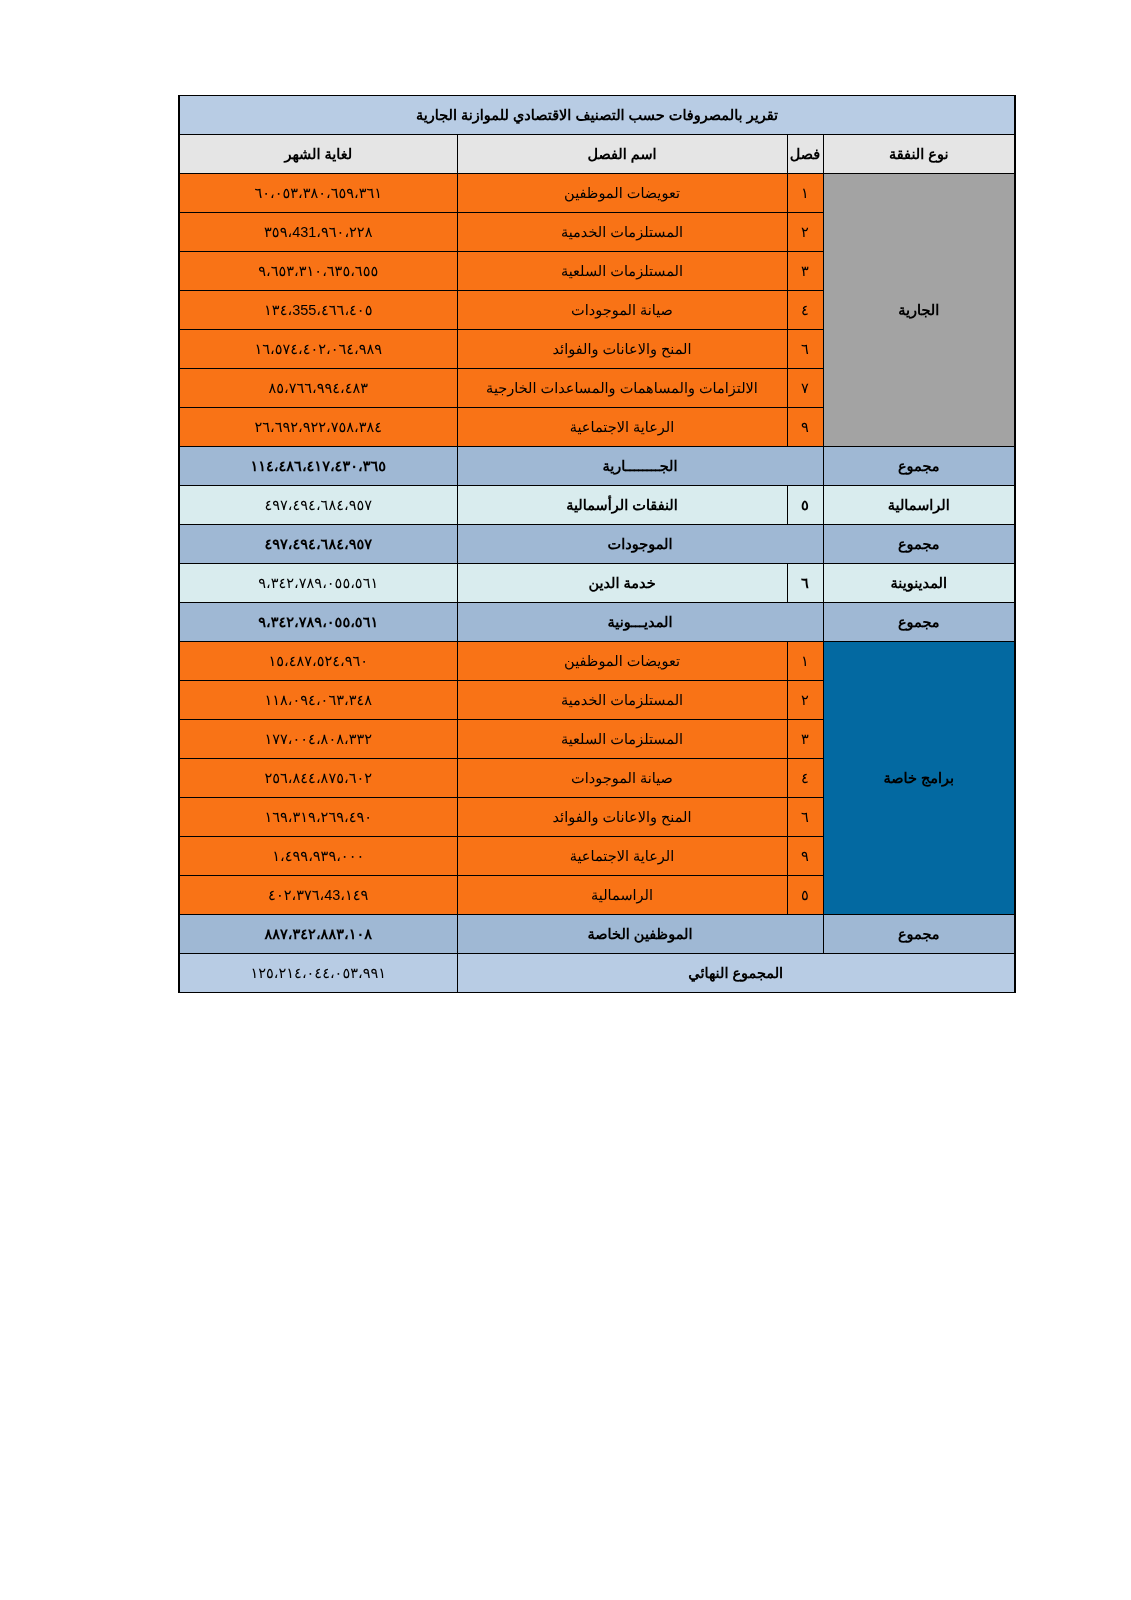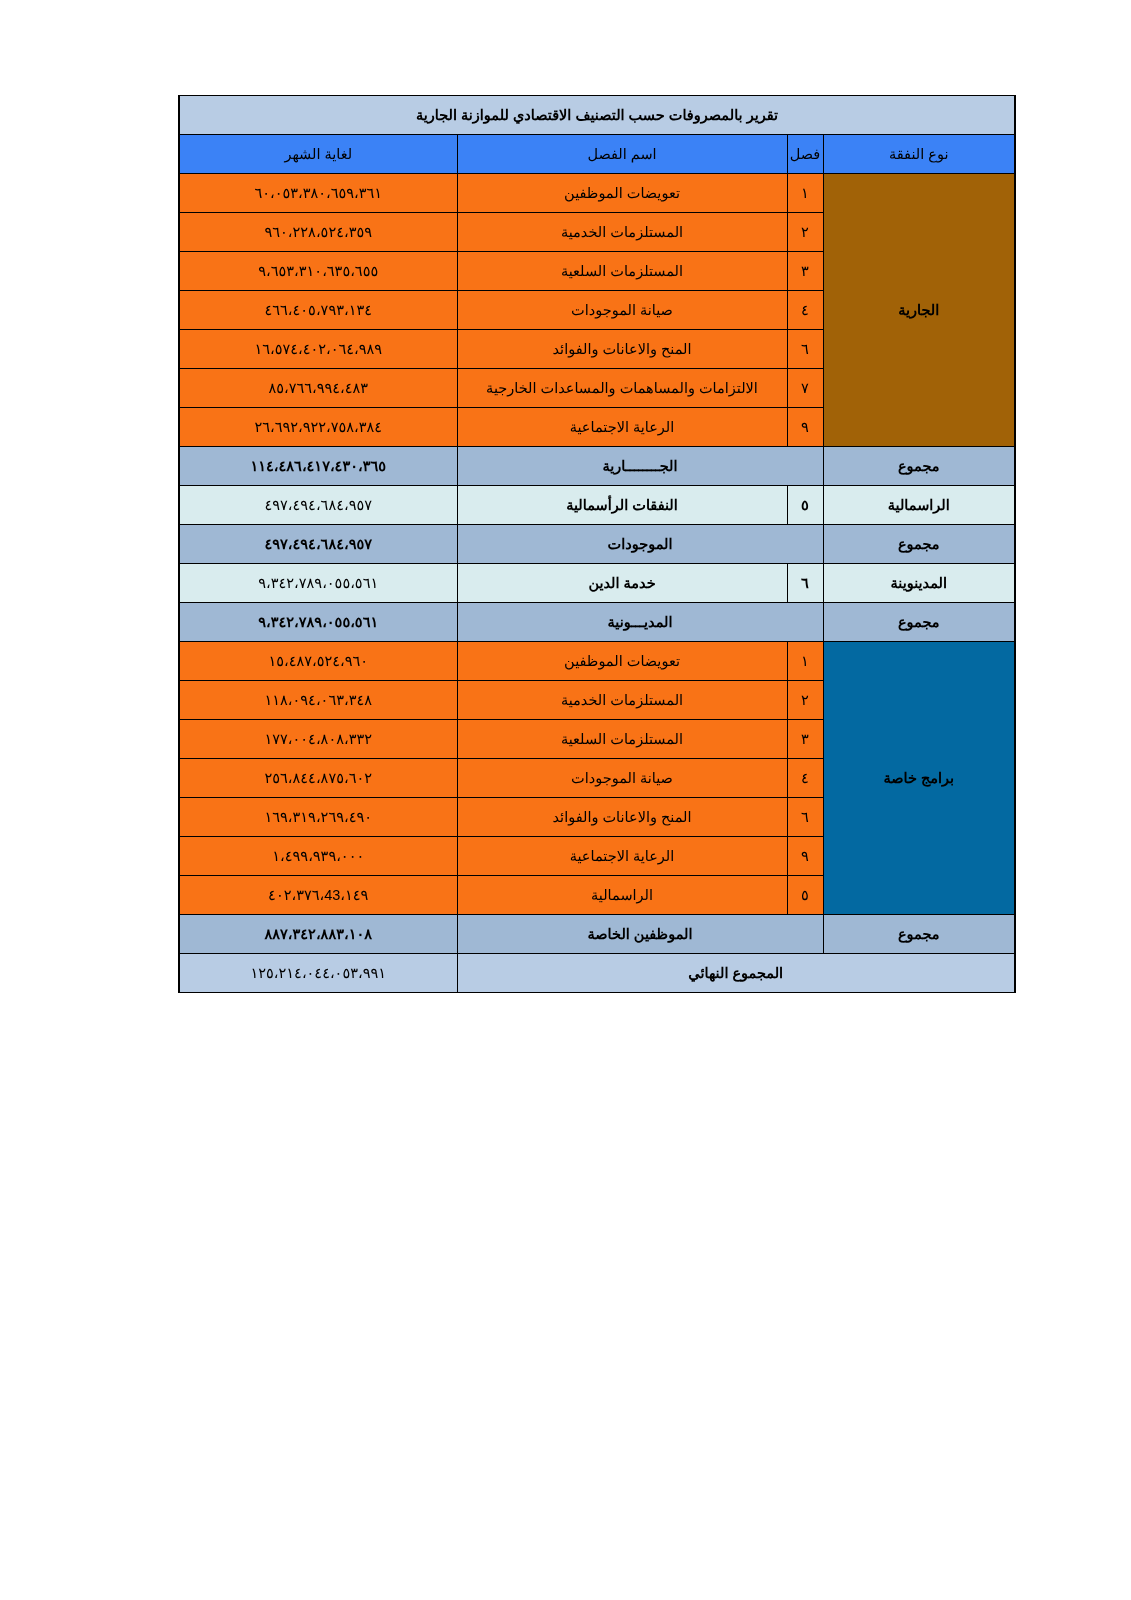--- a/index.html
+++ b/index.html
@@ -46,27 +46,27 @@
   .col-name  { width: 330px; }
   .col-value { width: 278px; }
 
   .title-cell {
     background: #b8cce4;
     font-weight: bold;
     font-size: 17px;
     height: 44px;
   }
   .hdr {
-    background: #3b82f6;
-    font-weight: normal;
+    background: #e5e5e5;
+    font-weight: bold;
     font-size: 16px;
     height: 36px;
   }
   .type-current {
-    background: #a16207;
+    background: #a3a3a3;
     font-weight: bold;
     font-size: 16px;
   }
   .type-special {
     background: #0369a1;
     font-weight: bold;
     font-size: 16px;
   }
   .cell-plain {
     background: #f97316;
@@ -142,31 +142,31 @@
 
       <tr>
         <td class="type-current outer-l" rowspan="7">الجارية</td>
         <td class="cell-plain">١</td>
         <td class="cell-plain name-cell">تعويضات الموظفين</td>
         <td class="cell-plain value-cell outer-r">٦٠،٠٥٣،٣٨٠،٦٥٩،٣٦١</td>
       </tr>
       <tr>
         <td class="cell-plain">٢</td>
         <td class="cell-plain name-cell">المستلزمات الخدمية</td>
-        <td class="cell-plain value-cell outer-r">٩٦٠،٢٢٨،٥٢٤،٣٥٩</td>
+        <td class="cell-plain value-cell outer-r">٩٦٠،٢٢٨،431،٣٥٩</td>
       </tr>
       <tr>
         <td class="cell-plain">٣</td>
         <td class="cell-plain name-cell">المستلزمات السلعية</td>
         <td class="cell-plain value-cell outer-r">٩،٦٥٣،٣١٠،٦٣٥،٦٥٥</td>
       </tr>
       <tr>
         <td class="cell-plain">٤</td>
         <td class="cell-plain name-cell">صيانة الموجودات</td>
-        <td class="cell-plain value-cell outer-r">٤٦٦،٤٠٥،٧٩٣،١٣٤</td>
+        <td class="cell-plain value-cell outer-r">٤٦٦،٤٠٥،355،١٣٤</td>
       </tr>
       <tr>
         <td class="cell-plain">٦</td>
         <td class="cell-plain name-cell">المنح والاعانات  والفوائد</td>
         <td class="cell-plain value-cell outer-r">١٦،٥٧٤،٤٠٢،٠٦٤،٩٨٩</td>
       </tr>
       <tr>
         <td class="cell-plain">٧</td>
         <td class="cell-plain name-cell">الالتزامات والمساهمات والمساعدات الخارجية</td>
         <td class="cell-plain value-cell outer-r">٨٥،٧٦٦،٩٩٤،٤٨٣</td>

